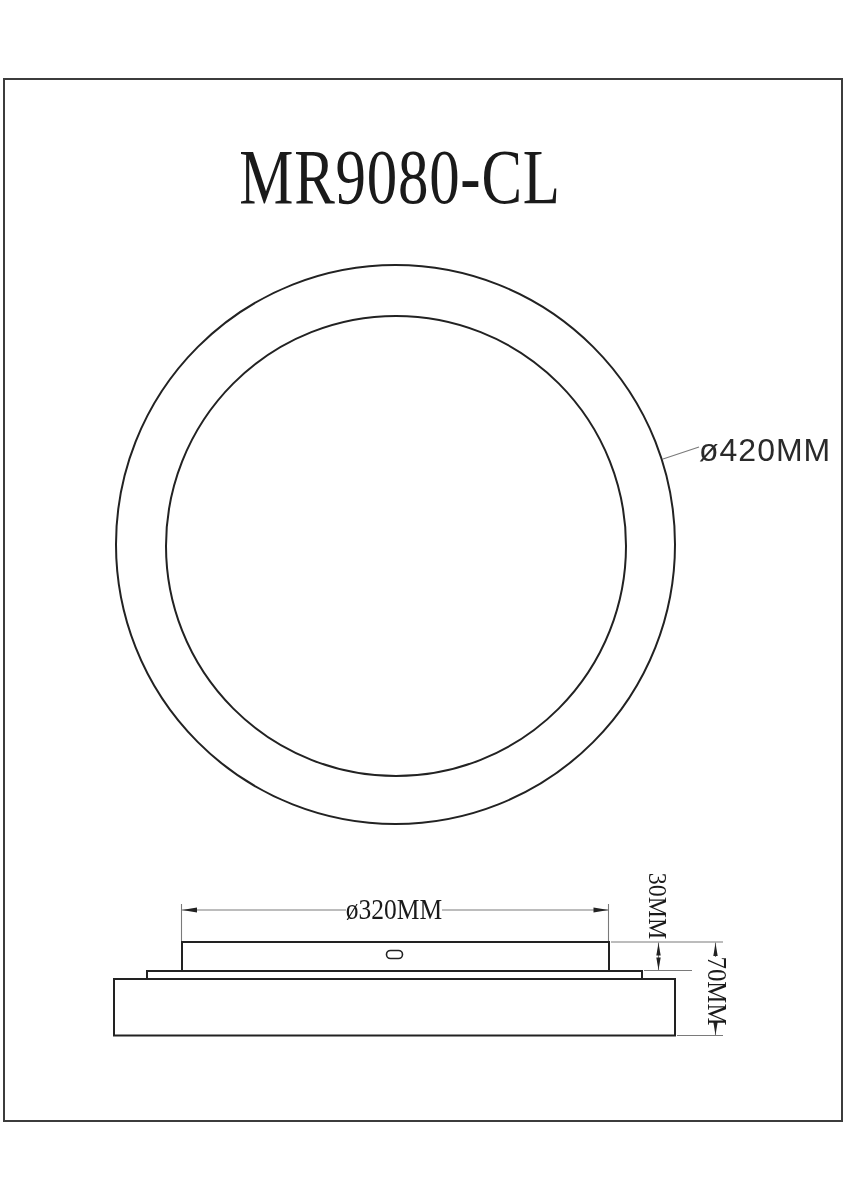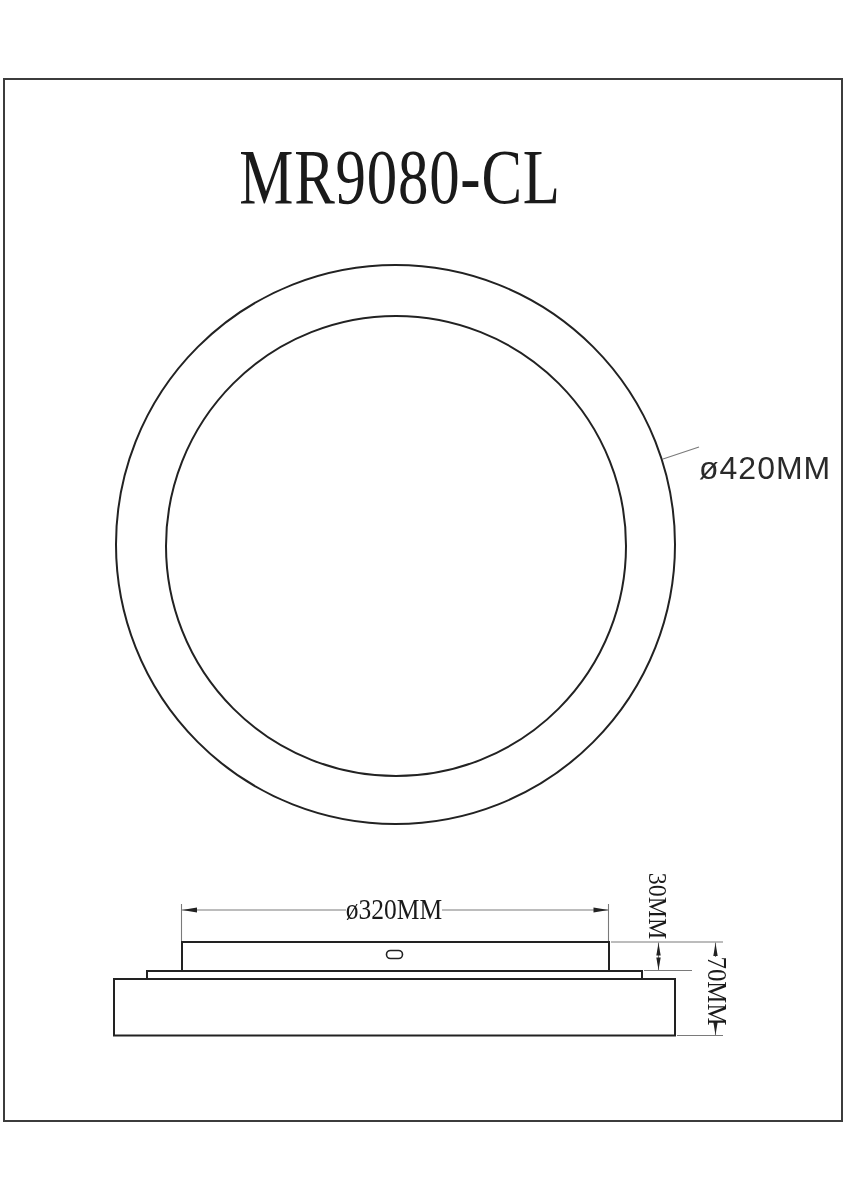--- a/index.html
+++ b/index.html
@@ -41,21 +41,21 @@
   .title {
     left: 400px;
     top: 138px;
     font-size: 78px;
     font-family: "Liberation Serif", serif;
     transform: translateX(-50%) scaleX(0.78);
     letter-spacing: 1px;
   }
   .dim-420 {
     left: 699px;
-    top: 452px;
+    top: 434px;
     font-size: 32px;
     font-family: "Liberation Sans", sans-serif;
     font-weight: 400;
     letter-spacing: 1px;
     color: #2a2a2a;
   }
   .dim-320 {
     left: 394px;
     top: 895px;
     font-size: 29px;

